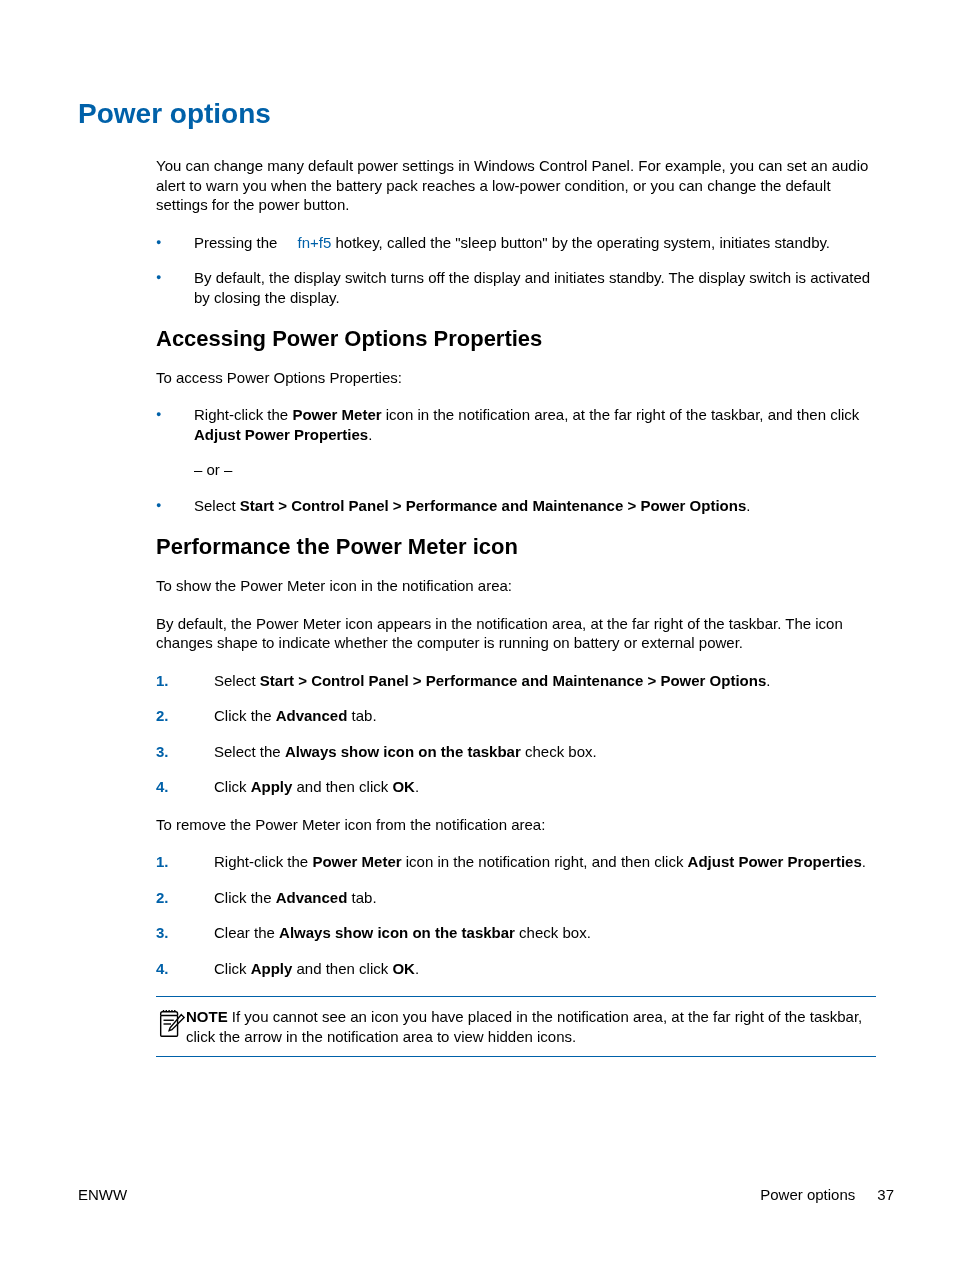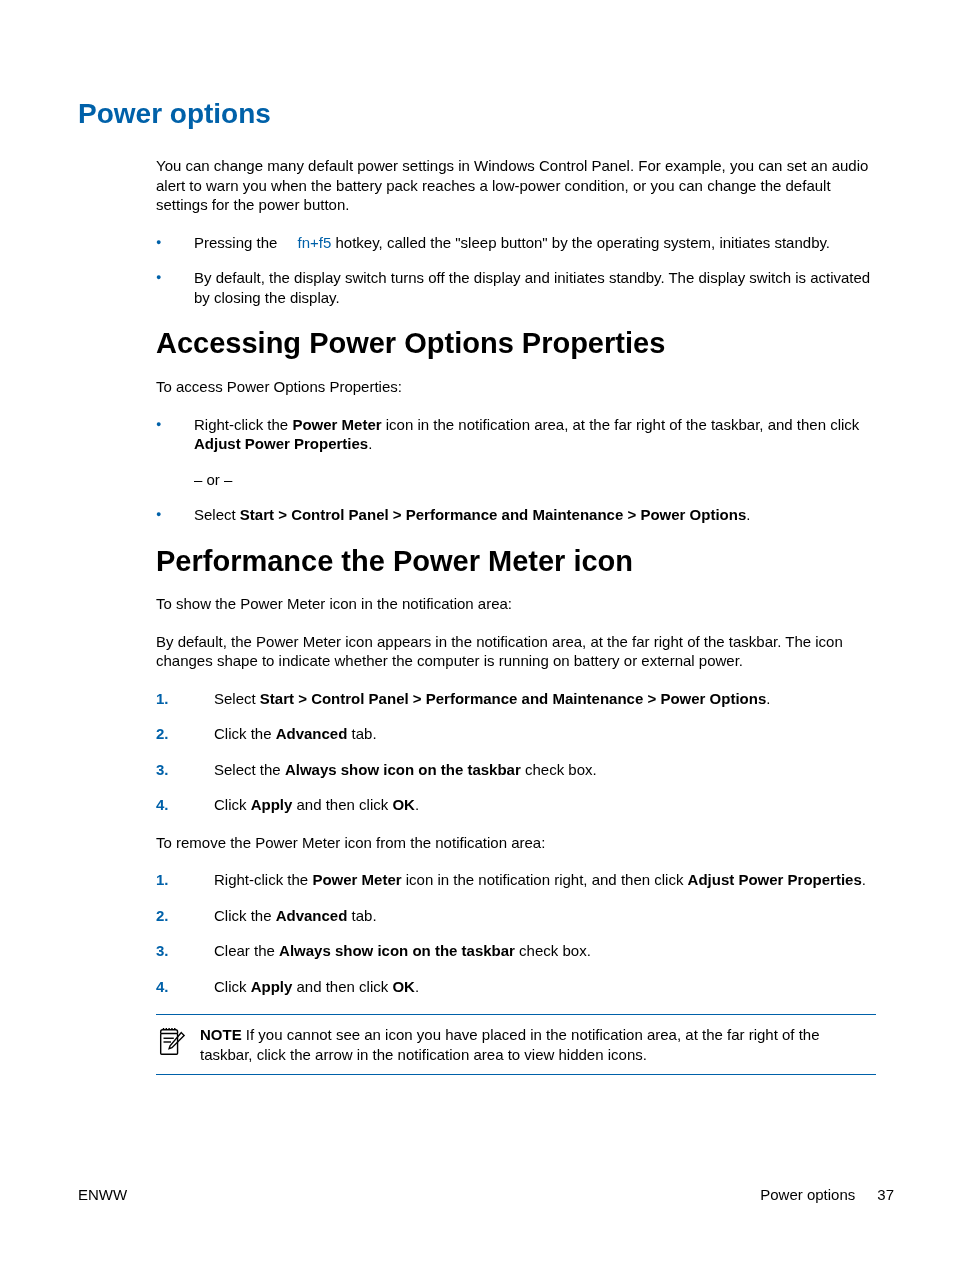--- a/index.html
+++ b/index.html
@@ -62,40 +62,39 @@
     }
     ol.numbered-list > li::before {
       content: counter(step) ".";
       color: #0061a9;
       font-weight: bold;
       position: absolute;
       left: 0;
       top: 0;
     }
     h2.section-heading {
-      font-size: 29px;
+      font-size: 22px;
       font-weight: bold;
       margin-bottom: 14px;
       margin-top: 0;
     }
     .link-text {
       color: #0061a9;
       padding-left: 16px;
     }
     .or-text {
       margin-left: 38px;
       margin-bottom: 16px;
     }
     .note-box {
       border-top: 1px solid #0061a9;
       border-bottom: 1px solid #0061a9;
       padding: 10px 0;
       display: flex;
       align-items: flex-start;
-      gap: 14px;
       justify-content: space-between;
     }
     .note-icon {
       flex-shrink: 0;
       width: 30px;
       height: 30px;
       margin-top: 2px;
     }
     .note-text {
       flex: 1;

